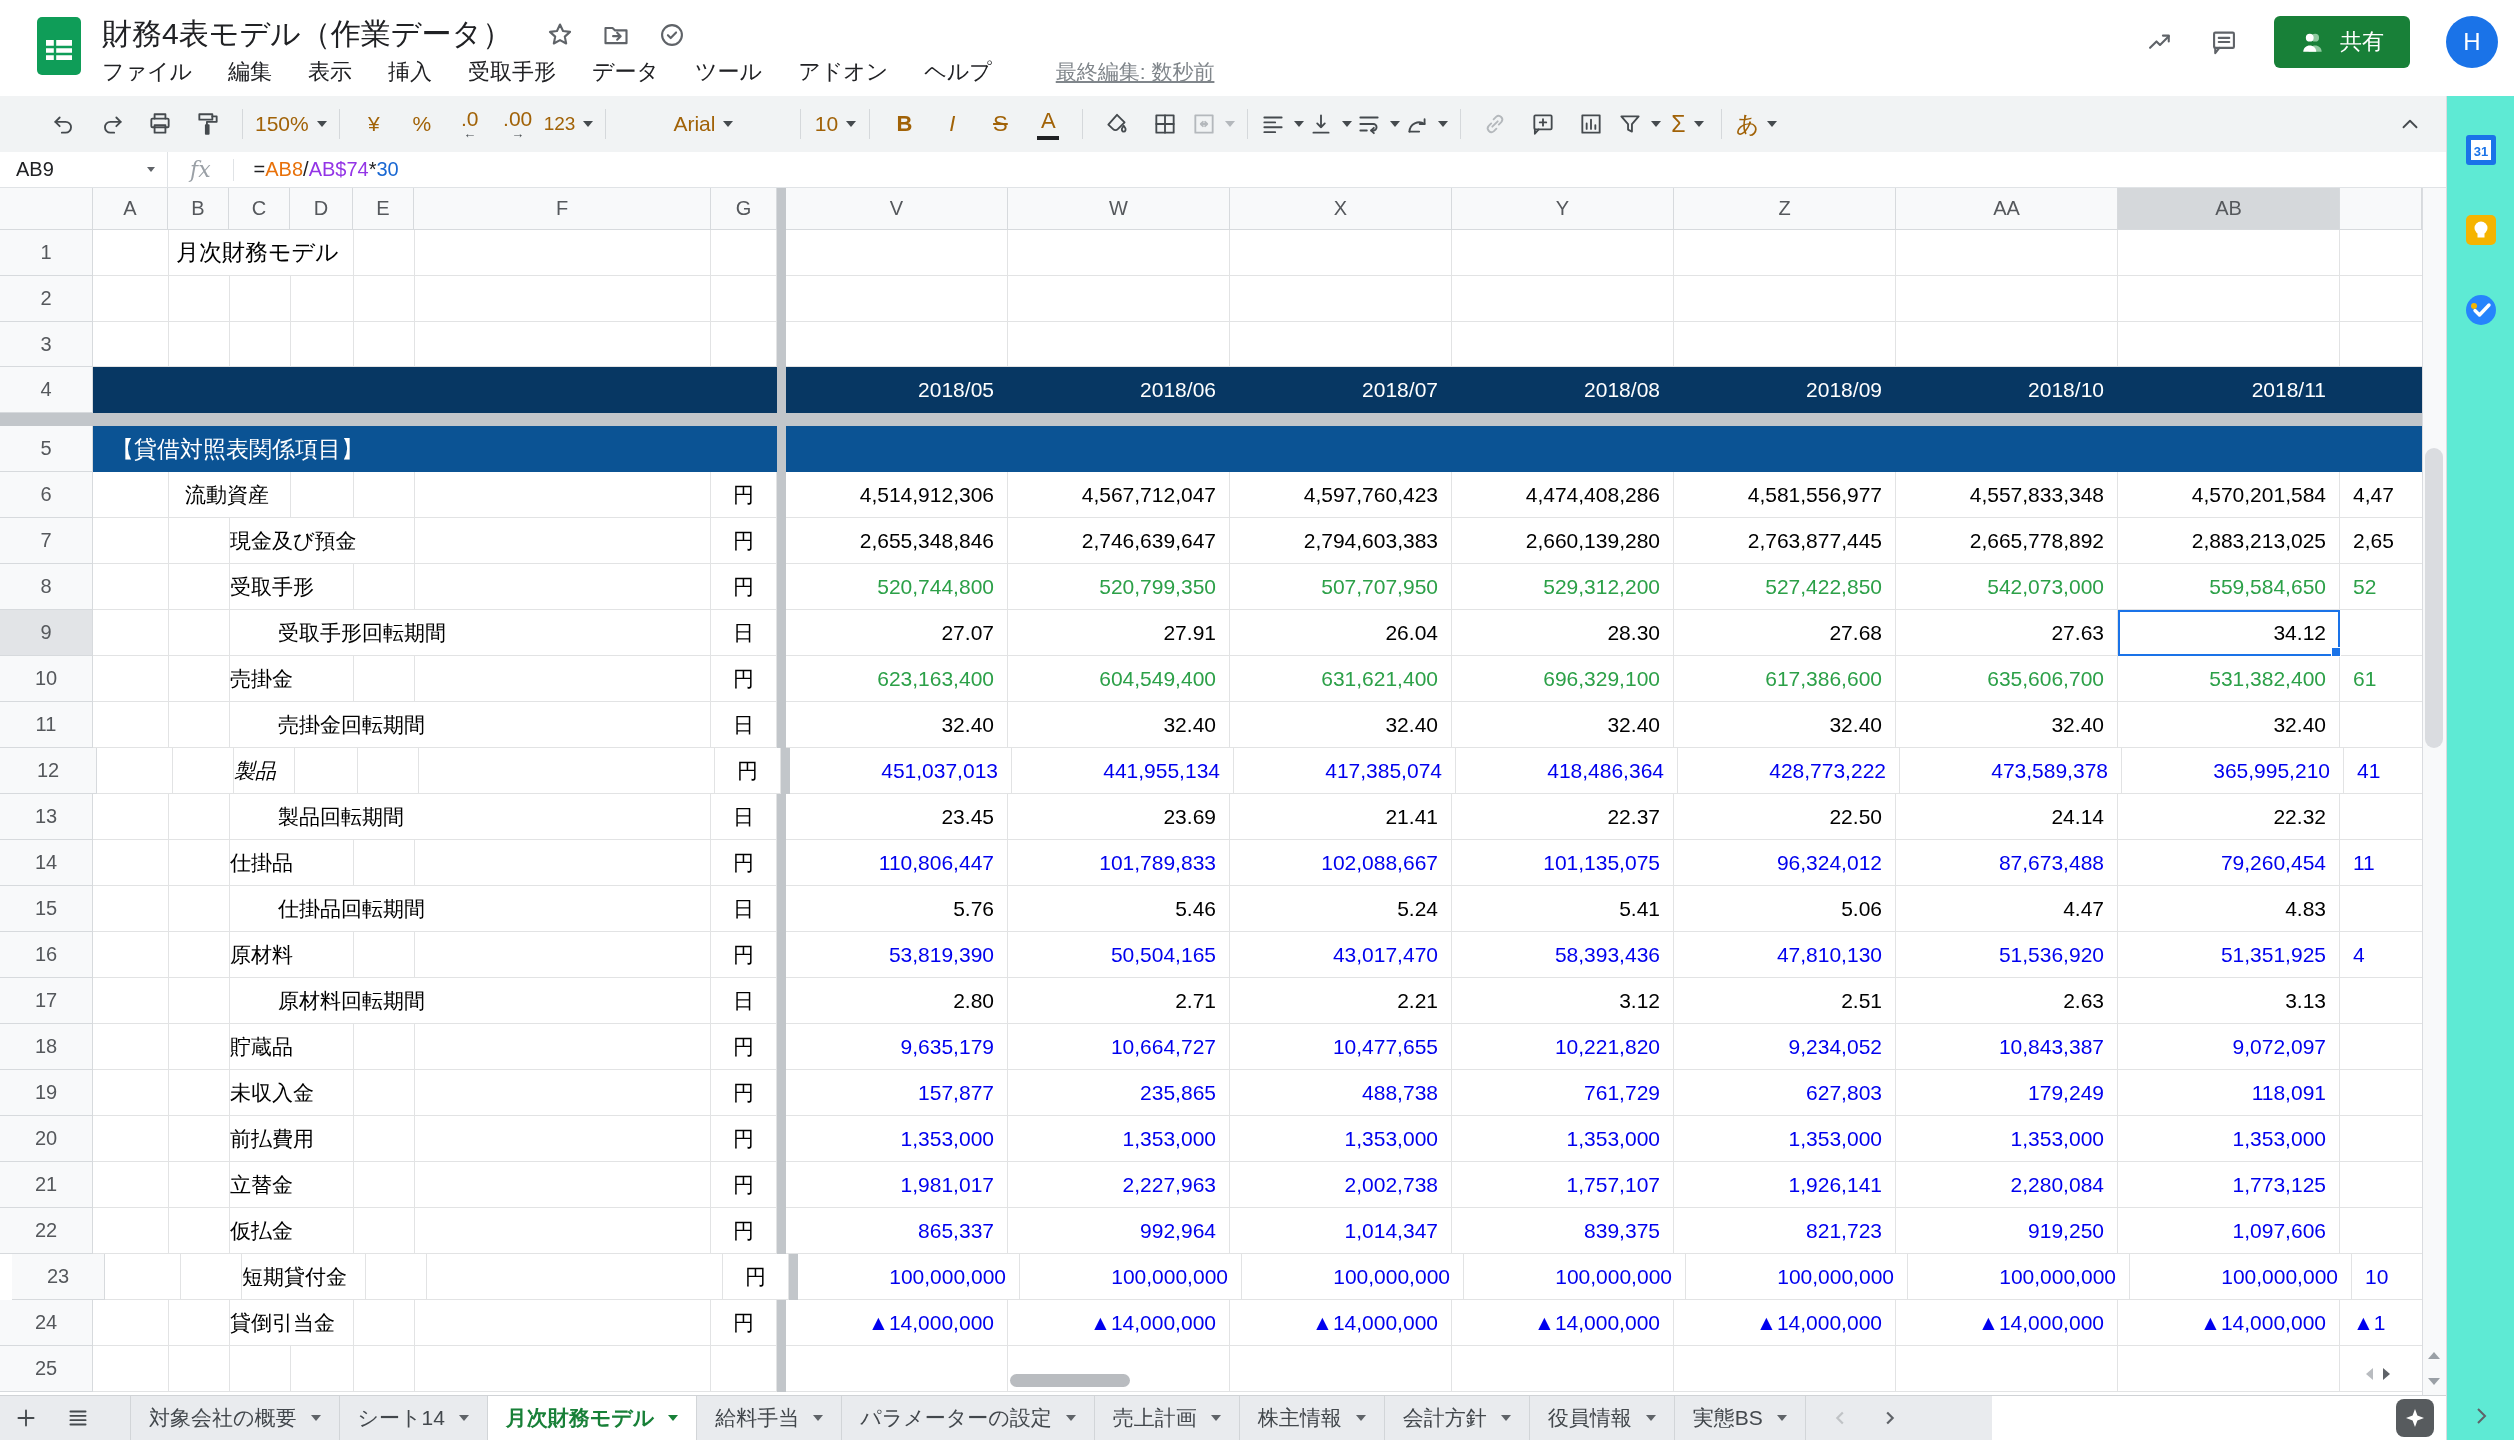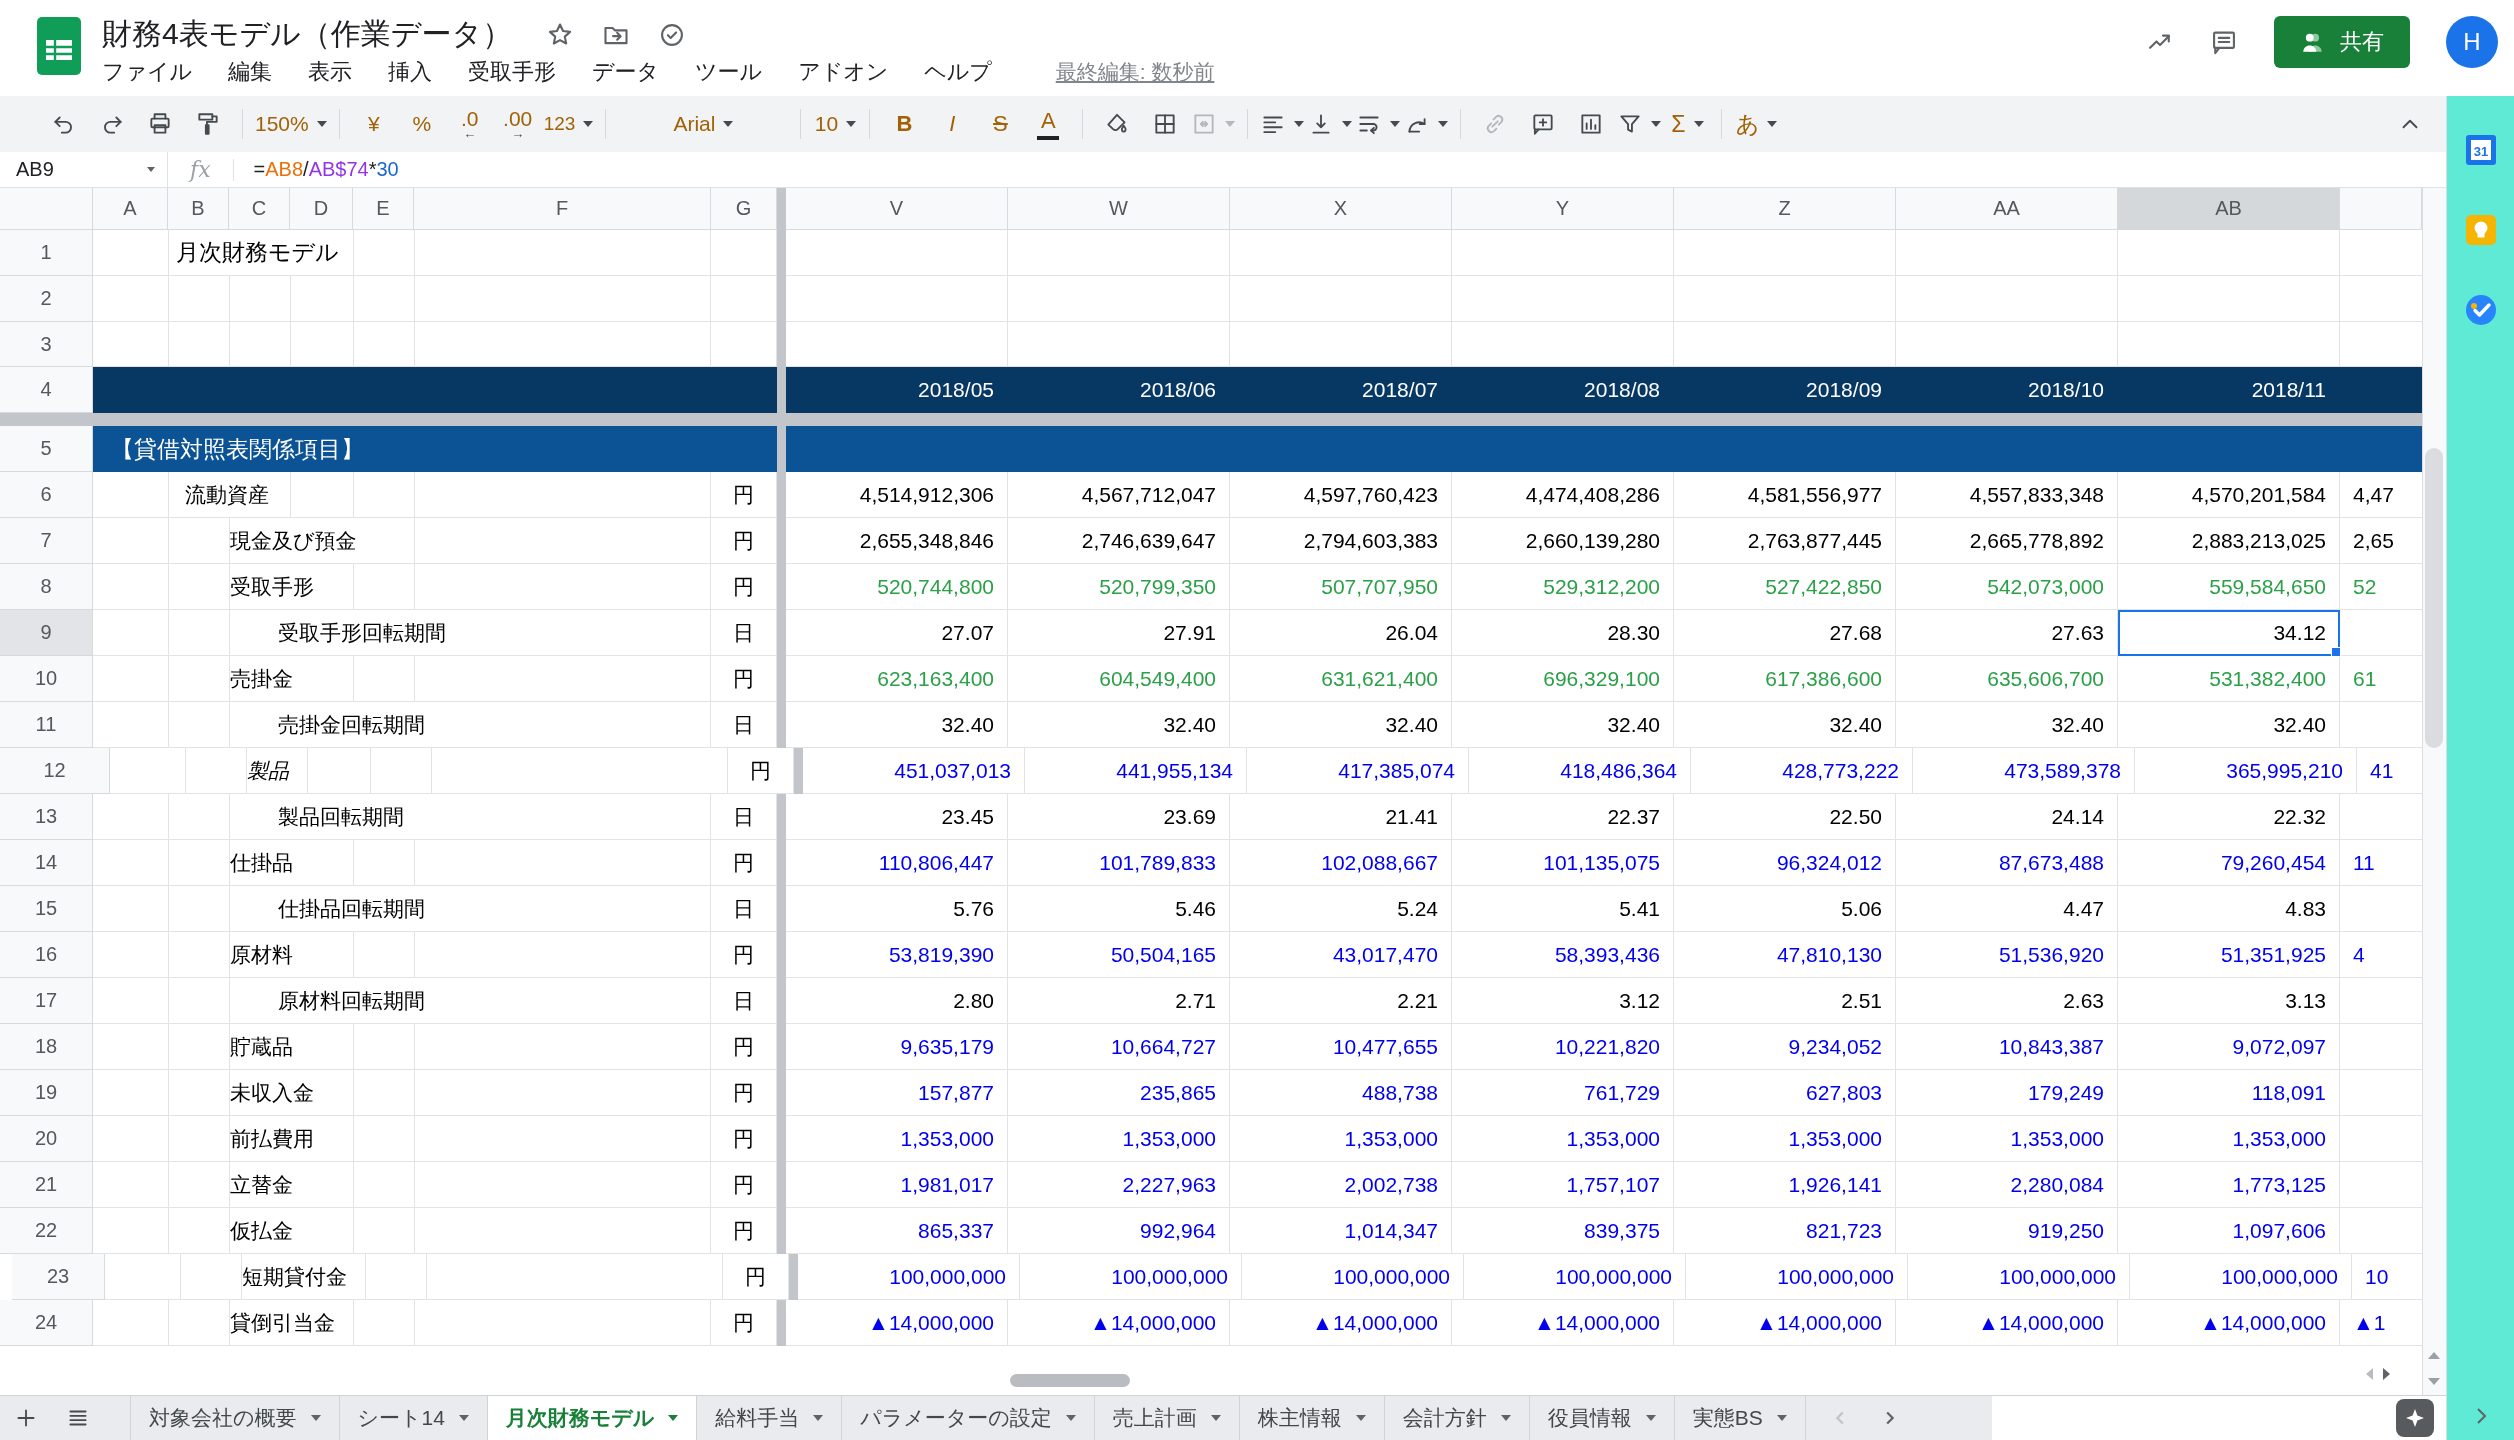--- a/index.html
+++ b/index.html
@@ -578,21 +578,21 @@
         <div class="gc dcell c-black" style="width: 222px;">32.40</div>
         <div class="gc dcell c-black" style="width: 222px;">32.40</div>
         <div class="gc dcell c-black" style="width: 222px;">32.40</div>
         <div class="gc dcell c-black" style="width: 222px;">32.40</div>
         <div class="gc dcell c-black" style="width: 222px;">32.40</div>
         <div class="gc dcell c-black" style="width: 222px;">32.40</div>
         <div class="gc dcell c-black" style="width: 222px;">32.40</div>
         <div class="gc accell c-black" style="width: 82px;"></div>
       </div>
       <div class="g-row" style="height: 46px;">
-        <div class="gc rownum" style="width: 110px;">12</div>
+        <div class="gc rownum" style="width: 97px;">12</div>
         <div class="labelzone">
           <div class="vline" style="left: 75px;"></div>
           <div class="vline" style="left: 136px;"></div>
           <div class="vline" style="left: 197px;"></div>
           <div class="vline" style="left: 260px;"></div>
           <div class="vline" style="left: 321px;"></div>
           <div class="lbl" style="left: 137px; font-style: italic;">製品</div>
         </div>
         <div class="gc unit" style="width: 66px;">円</div>
         <div class="gc vdiv" style="width: 9px;"></div>
@@ -849,20 +849,40 @@
         <div class="gc unit" style="width: 66px;">円</div>
         <div class="gc vdiv" style="width: 9px;"></div>
         <div class="gc dcell c-blue" style="width: 222px;">▲14,000,000</div>
         <div class="gc dcell c-blue" style="width: 222px;">▲14,000,000</div>
         <div class="gc dcell c-blue" style="width: 222px;">▲14,000,000</div>
         <div class="gc dcell c-blue" style="width: 222px;">▲14,000,000</div>
         <div class="gc dcell c-blue" style="width: 222px;">▲14,000,000</div>
         <div class="gc dcell c-blue" style="width: 222px;">▲14,000,000</div>
         <div class="gc dcell c-blue" style="width: 222px;">▲14,000,000</div>
         <div class="gc accell c-blue" style="width: 82px;">▲1</div>
+      </div>
+      <div class="g-row" style="height: 46px;">
+        <div class="gc rownum" style="width: 93px;">25</div>
+        <div class="labelzone">
+          <div class="vline" style="left: 75px;"></div>
+          <div class="vline" style="left: 136px;"></div>
+          <div class="vline" style="left: 197px;"></div>
+          <div class="vline" style="left: 260px;"></div>
+          <div class="vline" style="left: 321px;"></div>
+        </div>
+        <div class="gc unit" style="width: 66px;"></div>
+        <div class="gc vdiv" style="width: 9px;"></div>
+        <div class="gc dcell" style="width: 222px;"></div>
+        <div class="gc dcell" style="width: 222px;"></div>
+        <div class="gc dcell" style="width: 222px;"></div>
+        <div class="gc dcell" style="width: 222px;"></div>
+        <div class="gc dcell" style="width: 222px;"></div>
+        <div class="gc dcell" style="width: 222px;"></div>
+        <div class="gc dcell" style="width: 222px;"></div>
+        <div class="gc accell" style="width: 82px;"></div>
       </div>
     </div>
   <div id="selbox"></div>
   <div id="selhandle"></div>
   <div id="vscroll"></div>
   <div id="vthumb"></div>
   <div class="sarrow" style="top:1155px">
       <div class="tri-up"></div>
     </div>
   <div class="sarrow" style="top:1181px">

